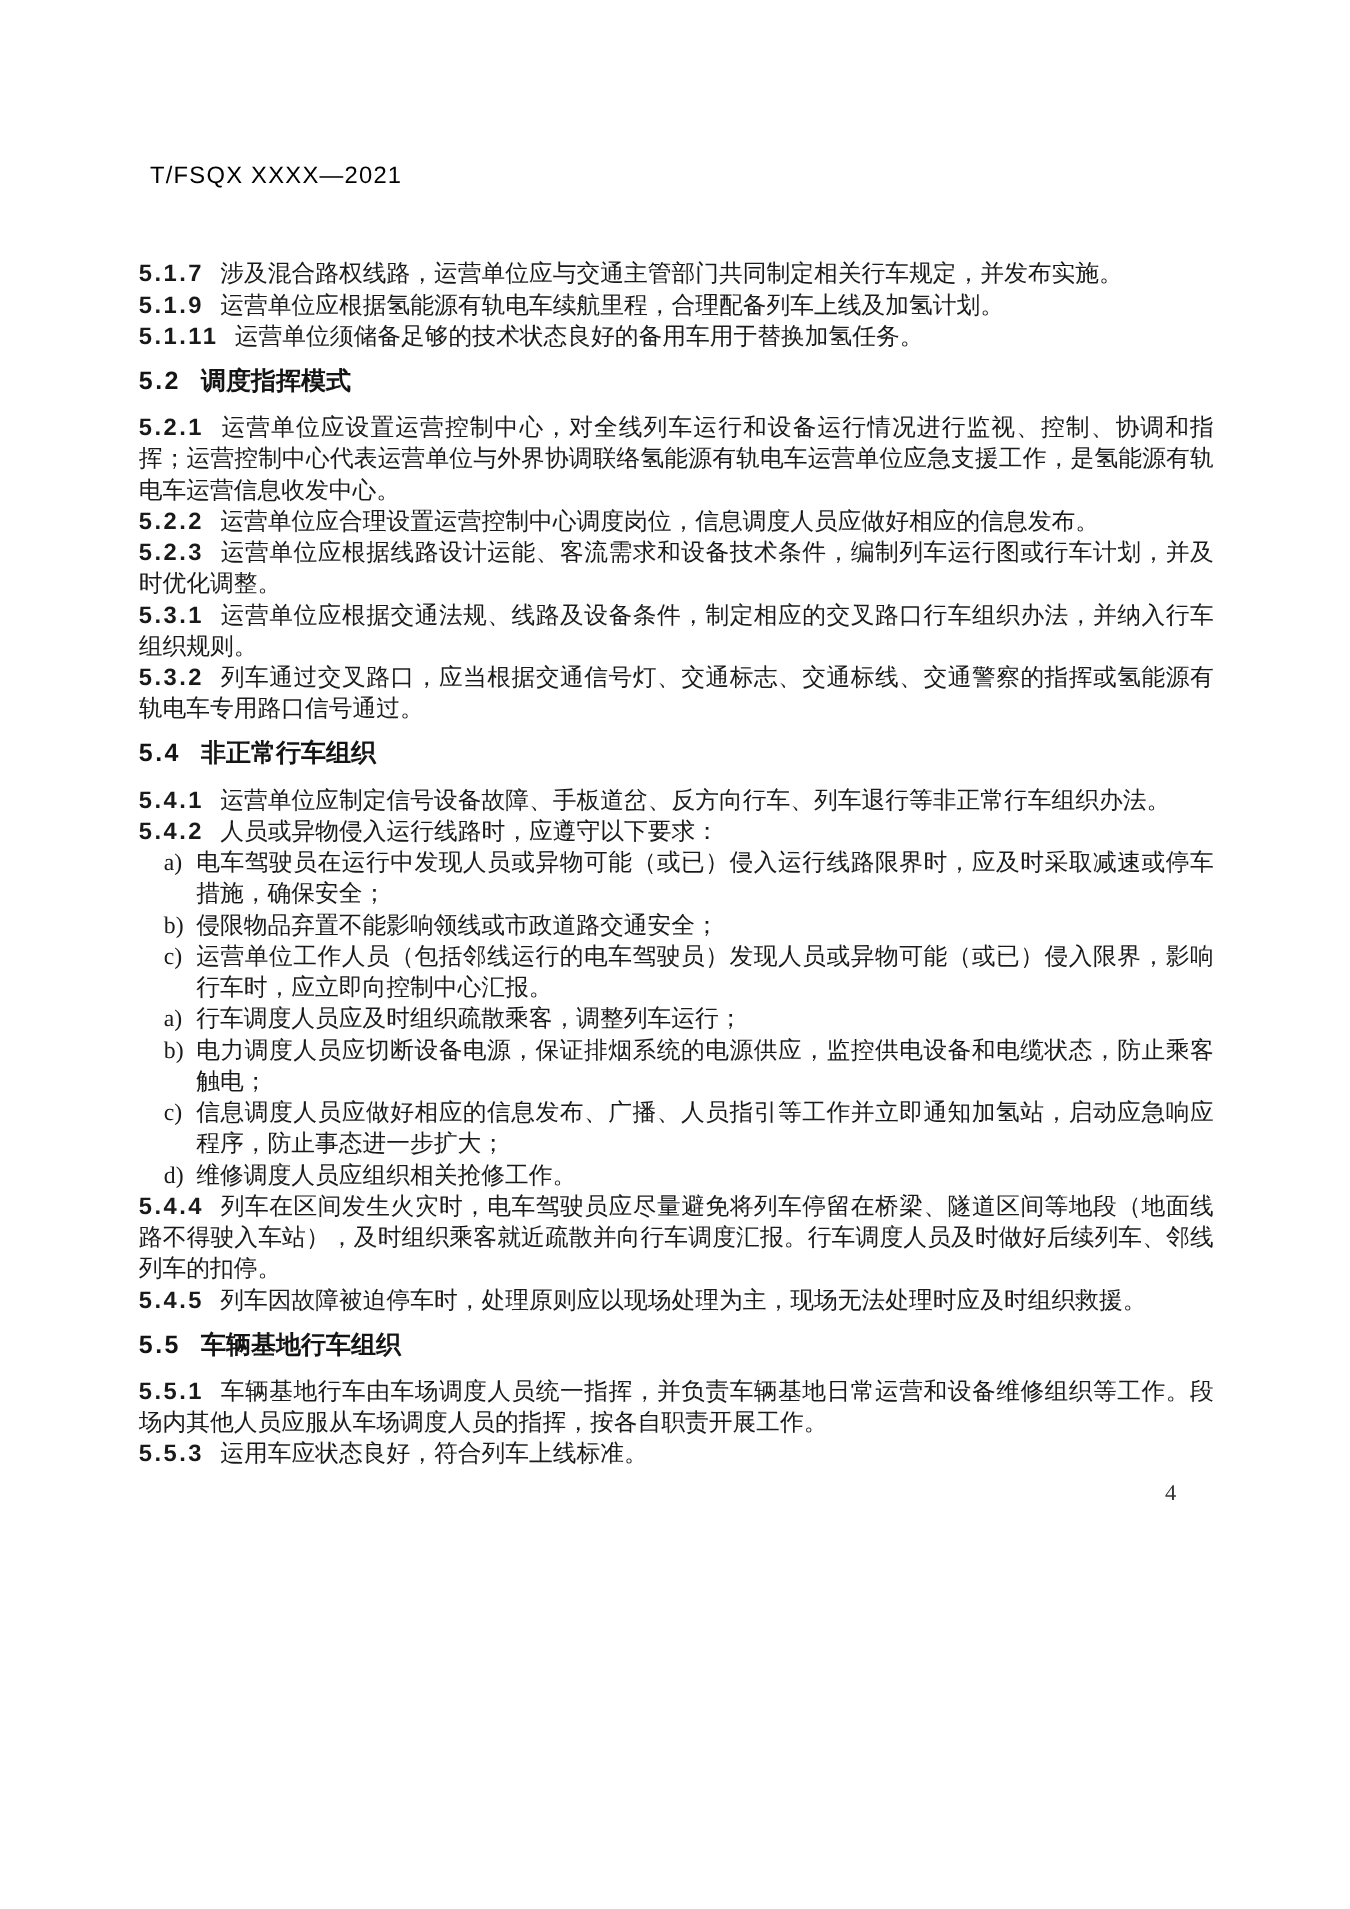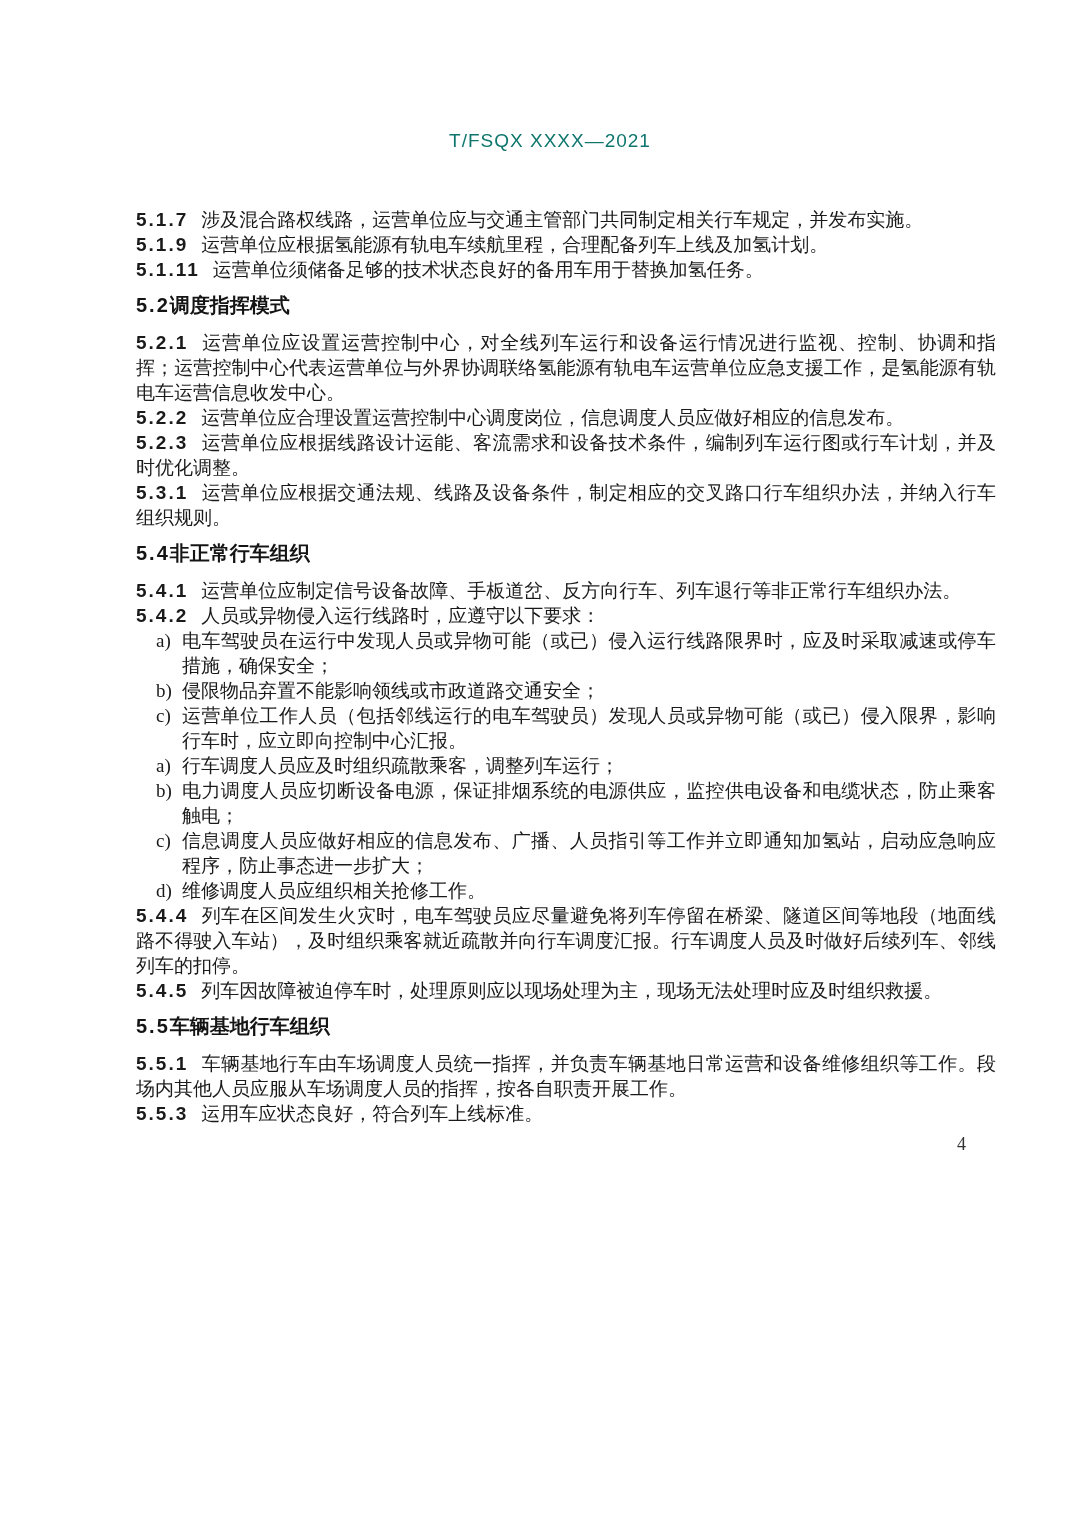--- a/index.html
+++ b/index.html
@@ -12,30 +12,30 @@
     background: #ffffff;
     color: #1a1a1a;
     font-family: "Liberation Serif", serif;
     overflow: hidden;
   }
   .header {
     position: absolute;
     top: 130px;
     left: 120px;
     width: 860px;
-    text-align: center;
+    text-align: left;
     font-family: "Liberation Sans", sans-serif;
     font-size: 19px;
     letter-spacing: 1px;
-    color: #0f766e;
+    color: #000000;
   }
   .doc-body {
     position: absolute;
     top: 207px;
-    left: 136px;
+    left: 111px;
     width: 860px;
     font-size: 19px;
     line-height: 25px;
   }
   .clause {
     text-align: justify;
     text-justify: inter-ideograph;
     text-align-last: left;
   }
   .c-num {
@@ -48,20 +48,21 @@
   .section-heading {
     font-family: "Liberation Sans", sans-serif;
     font-weight: 700;
     font-size: 20px;
     line-height: 26px;
     margin: 10px 0 12px 0;
     color: #141414;
   }
   .h-num {
     letter-spacing: 2px;
+    margin-right: 16px;
   }
   .sub-list { width: 100%; }
   .sub-item {
     display: flex;
     margin-left: 20px;
   }
   .sub-label {
     flex: 0 0 26px;
     font-family: "Liberation Serif", serif;
   }
@@ -90,20 +91,21 @@
   <main class="doc-body">
 
     <p class="clause"><span class="c-num">5.1.7</span><span class="c-text">涉及混合路权线路，运营单位应与交通主管部门共同制定相关行车规定，并发布实施。</span></p>
       <p class="clause"><span class="c-num">5.1.9</span><span class="c-text">运营单位应根据氢能源有轨电车续航里程，合理配备列车上线及加氢计划。</span></p>
       <p class="clause"><span class="c-num">5.1.11</span><span class="c-text">运营单位须储备足够的技术状态良好的备用车用于替换加氢任务。</span></p>
       <div class="section-heading"><span class="h-num">5.2</span><span class="h-text">调度指挥模式</span></div>
       <p class="clause"><span class="c-num">5.2.1</span><span class="c-text">运营单位应设置运营控制中心，对全线列车运行和设备运行情况进行监视、控制、协调和指挥；运营控制中心代表运营单位与外界协调联络氢能源有轨电车运营单位应急支援工作，是氢能源有轨电车运营信息收发中心。</span></p>
       <p class="clause"><span class="c-num">5.2.2</span><span class="c-text">运营单位应合理设置运营控制中心调度岗位，信息调度人员应做好相应的信息发布。</span></p>
       <p class="clause"><span class="c-num">5.2.3</span><span class="c-text">运营单位应根据线路设计运能、客流需求和设备技术条件，编制列车运行图或行车计划，并及时优化调整。</span></p>
       <p class="clause"><span class="c-num">5.3.1</span><span class="c-text">运营单位应根据交通法规、线路及设备条件，制定相应的交叉路口行车组织办法，并纳入行车组织规则。</span></p>
+      <p class="clause"><span class="c-num">5.3.2</span><span class="c-text">列车通过交叉路口，应当根据交通信号灯、交通标志、交通标线、交通警察的指挥或氢能源有轨电车专用路口信号通过。</span></p>
       <div class="section-heading"><span class="h-num">5.4</span><span class="h-text">非正常行车组织</span></div>
       <p class="clause"><span class="c-num">5.4.1</span><span class="c-text">运营单位应制定信号设备故障、手板道岔、反方向行车、列车退行等非正常行车组织办法。</span></p>
       <p class="clause"><span class="c-num">5.4.2</span><span class="c-text">人员或异物侵入运行线路时，应遵守以下要求：</span></p>
       <div class="sub-list">
         <div class="sub-item">
           <span class="sub-label">a)</span>
           <span class="sub-text">电车驾驶员在运行中发现人员或异物可能（或已）侵入运行线路限界时，应及时采取减速或停车措施，确保安全；</span>
         </div>
         <div class="sub-item">
           <span class="sub-label">b)</span>

